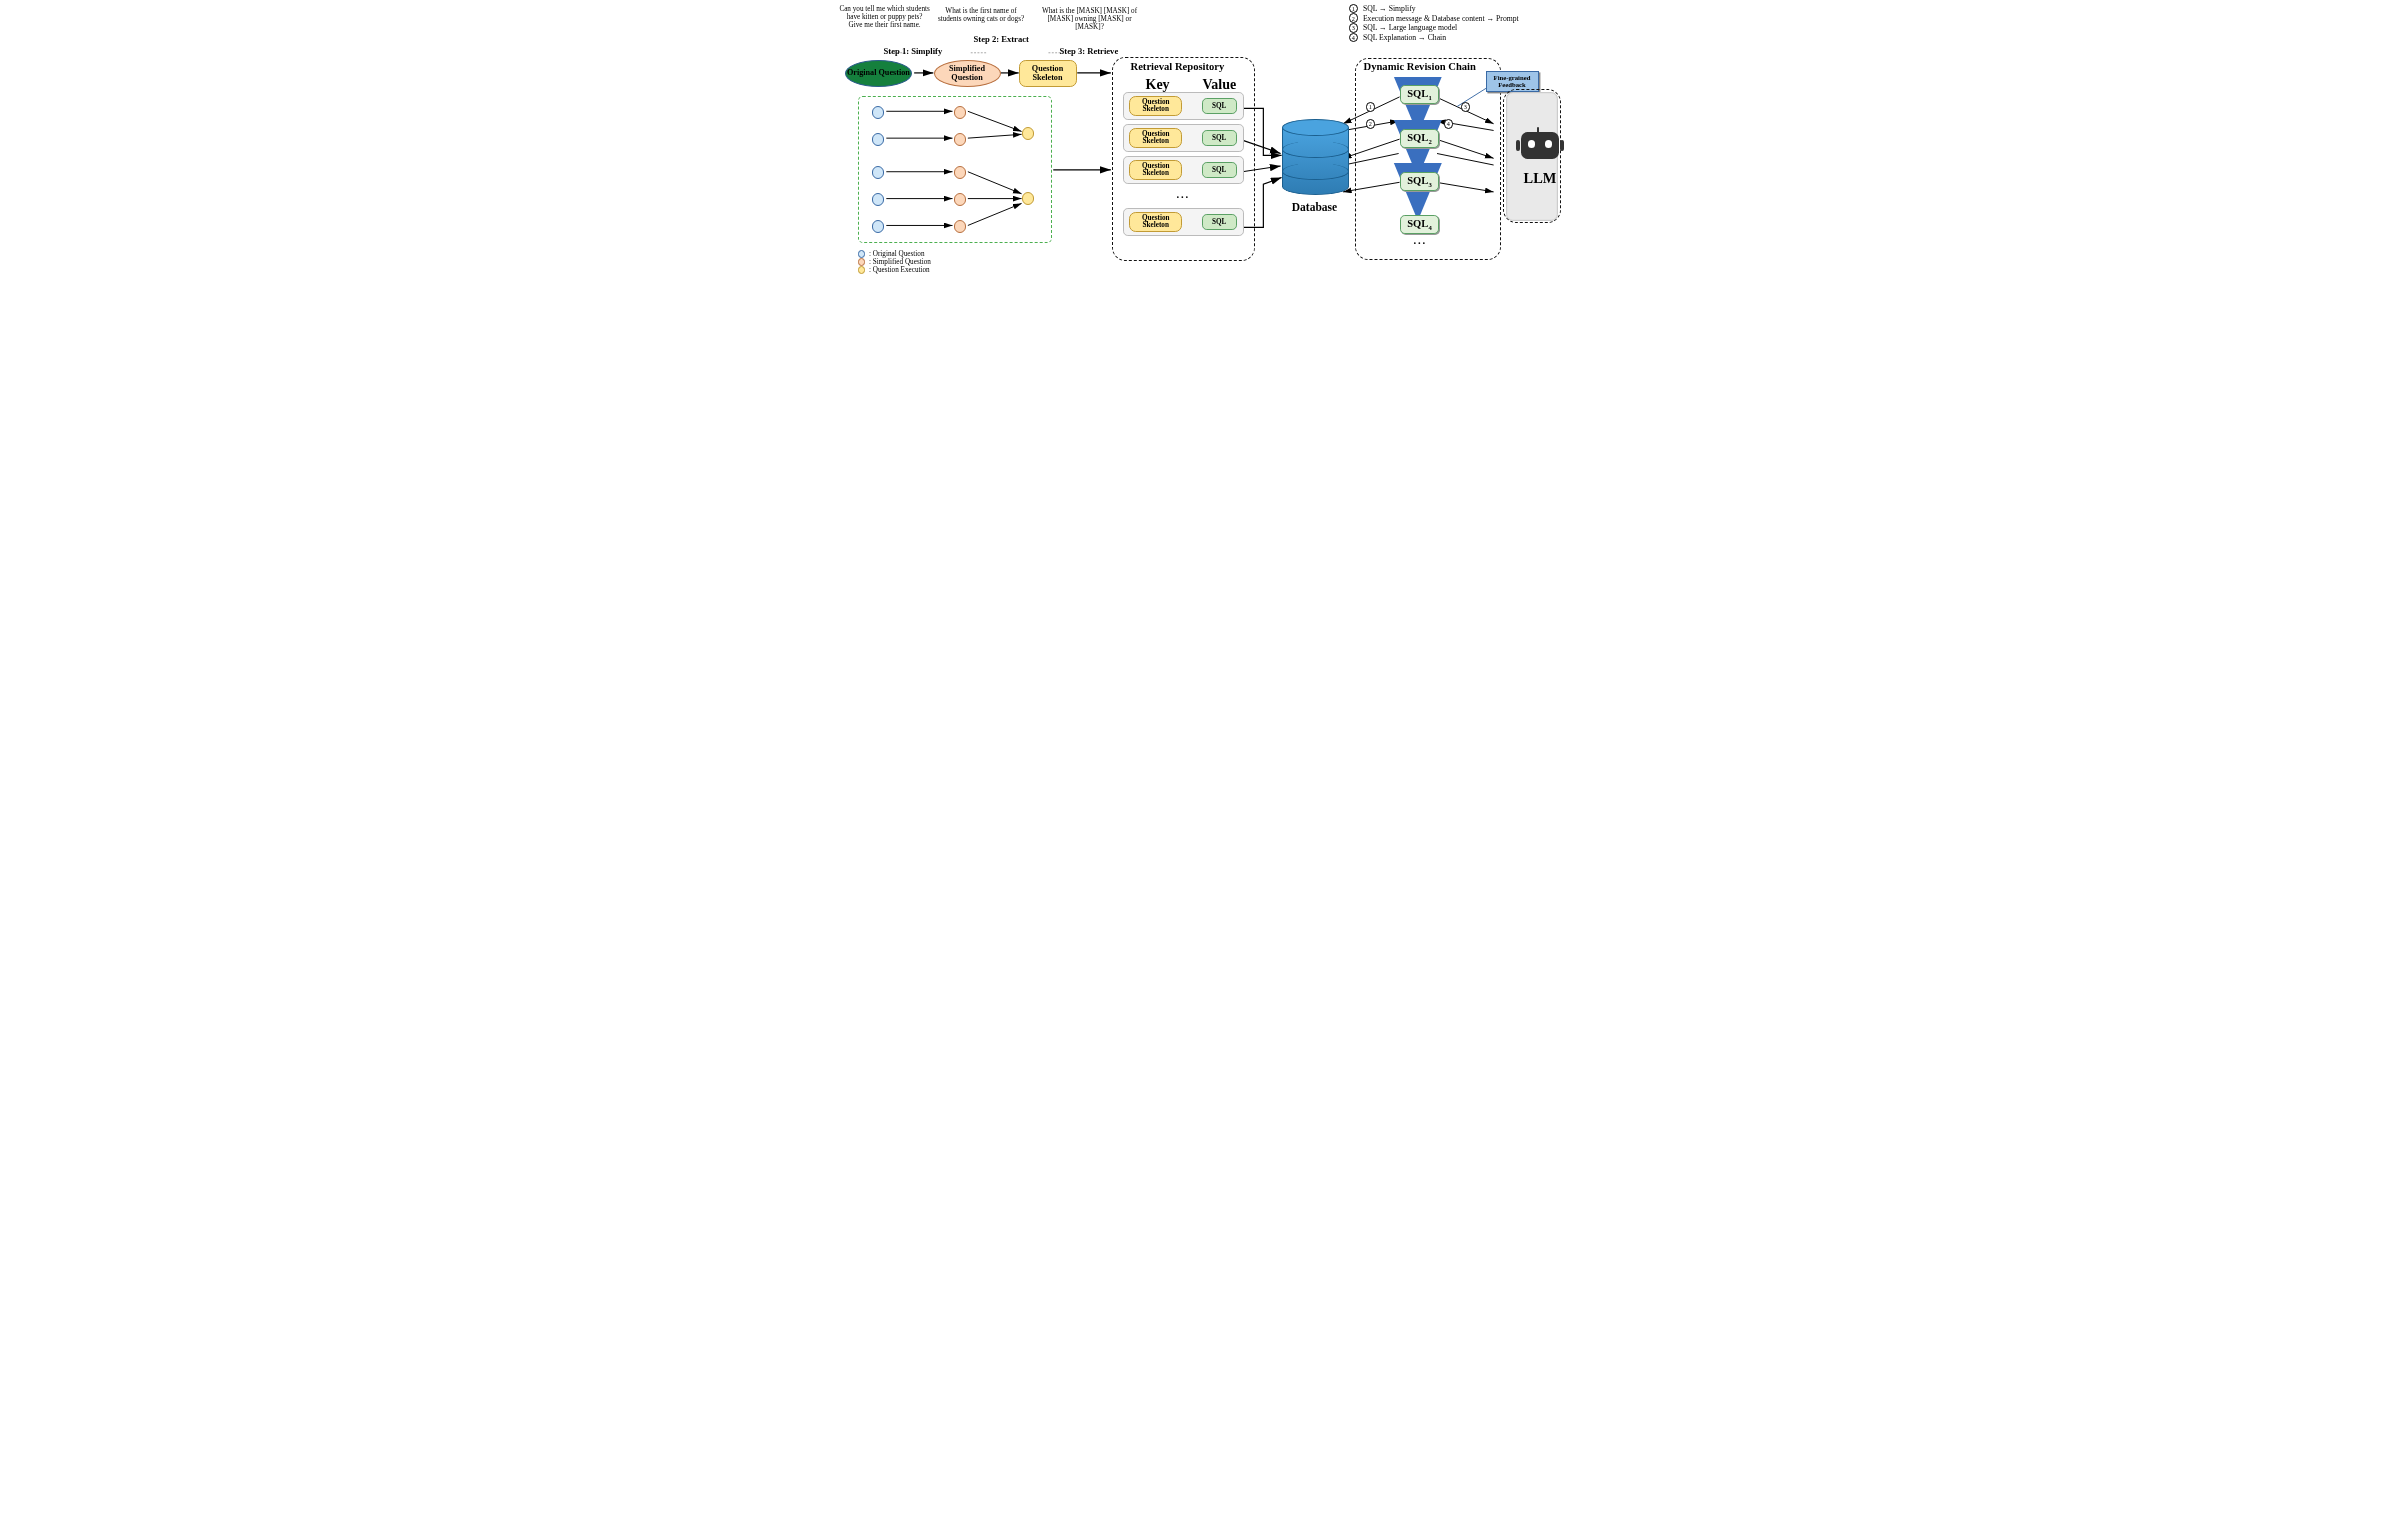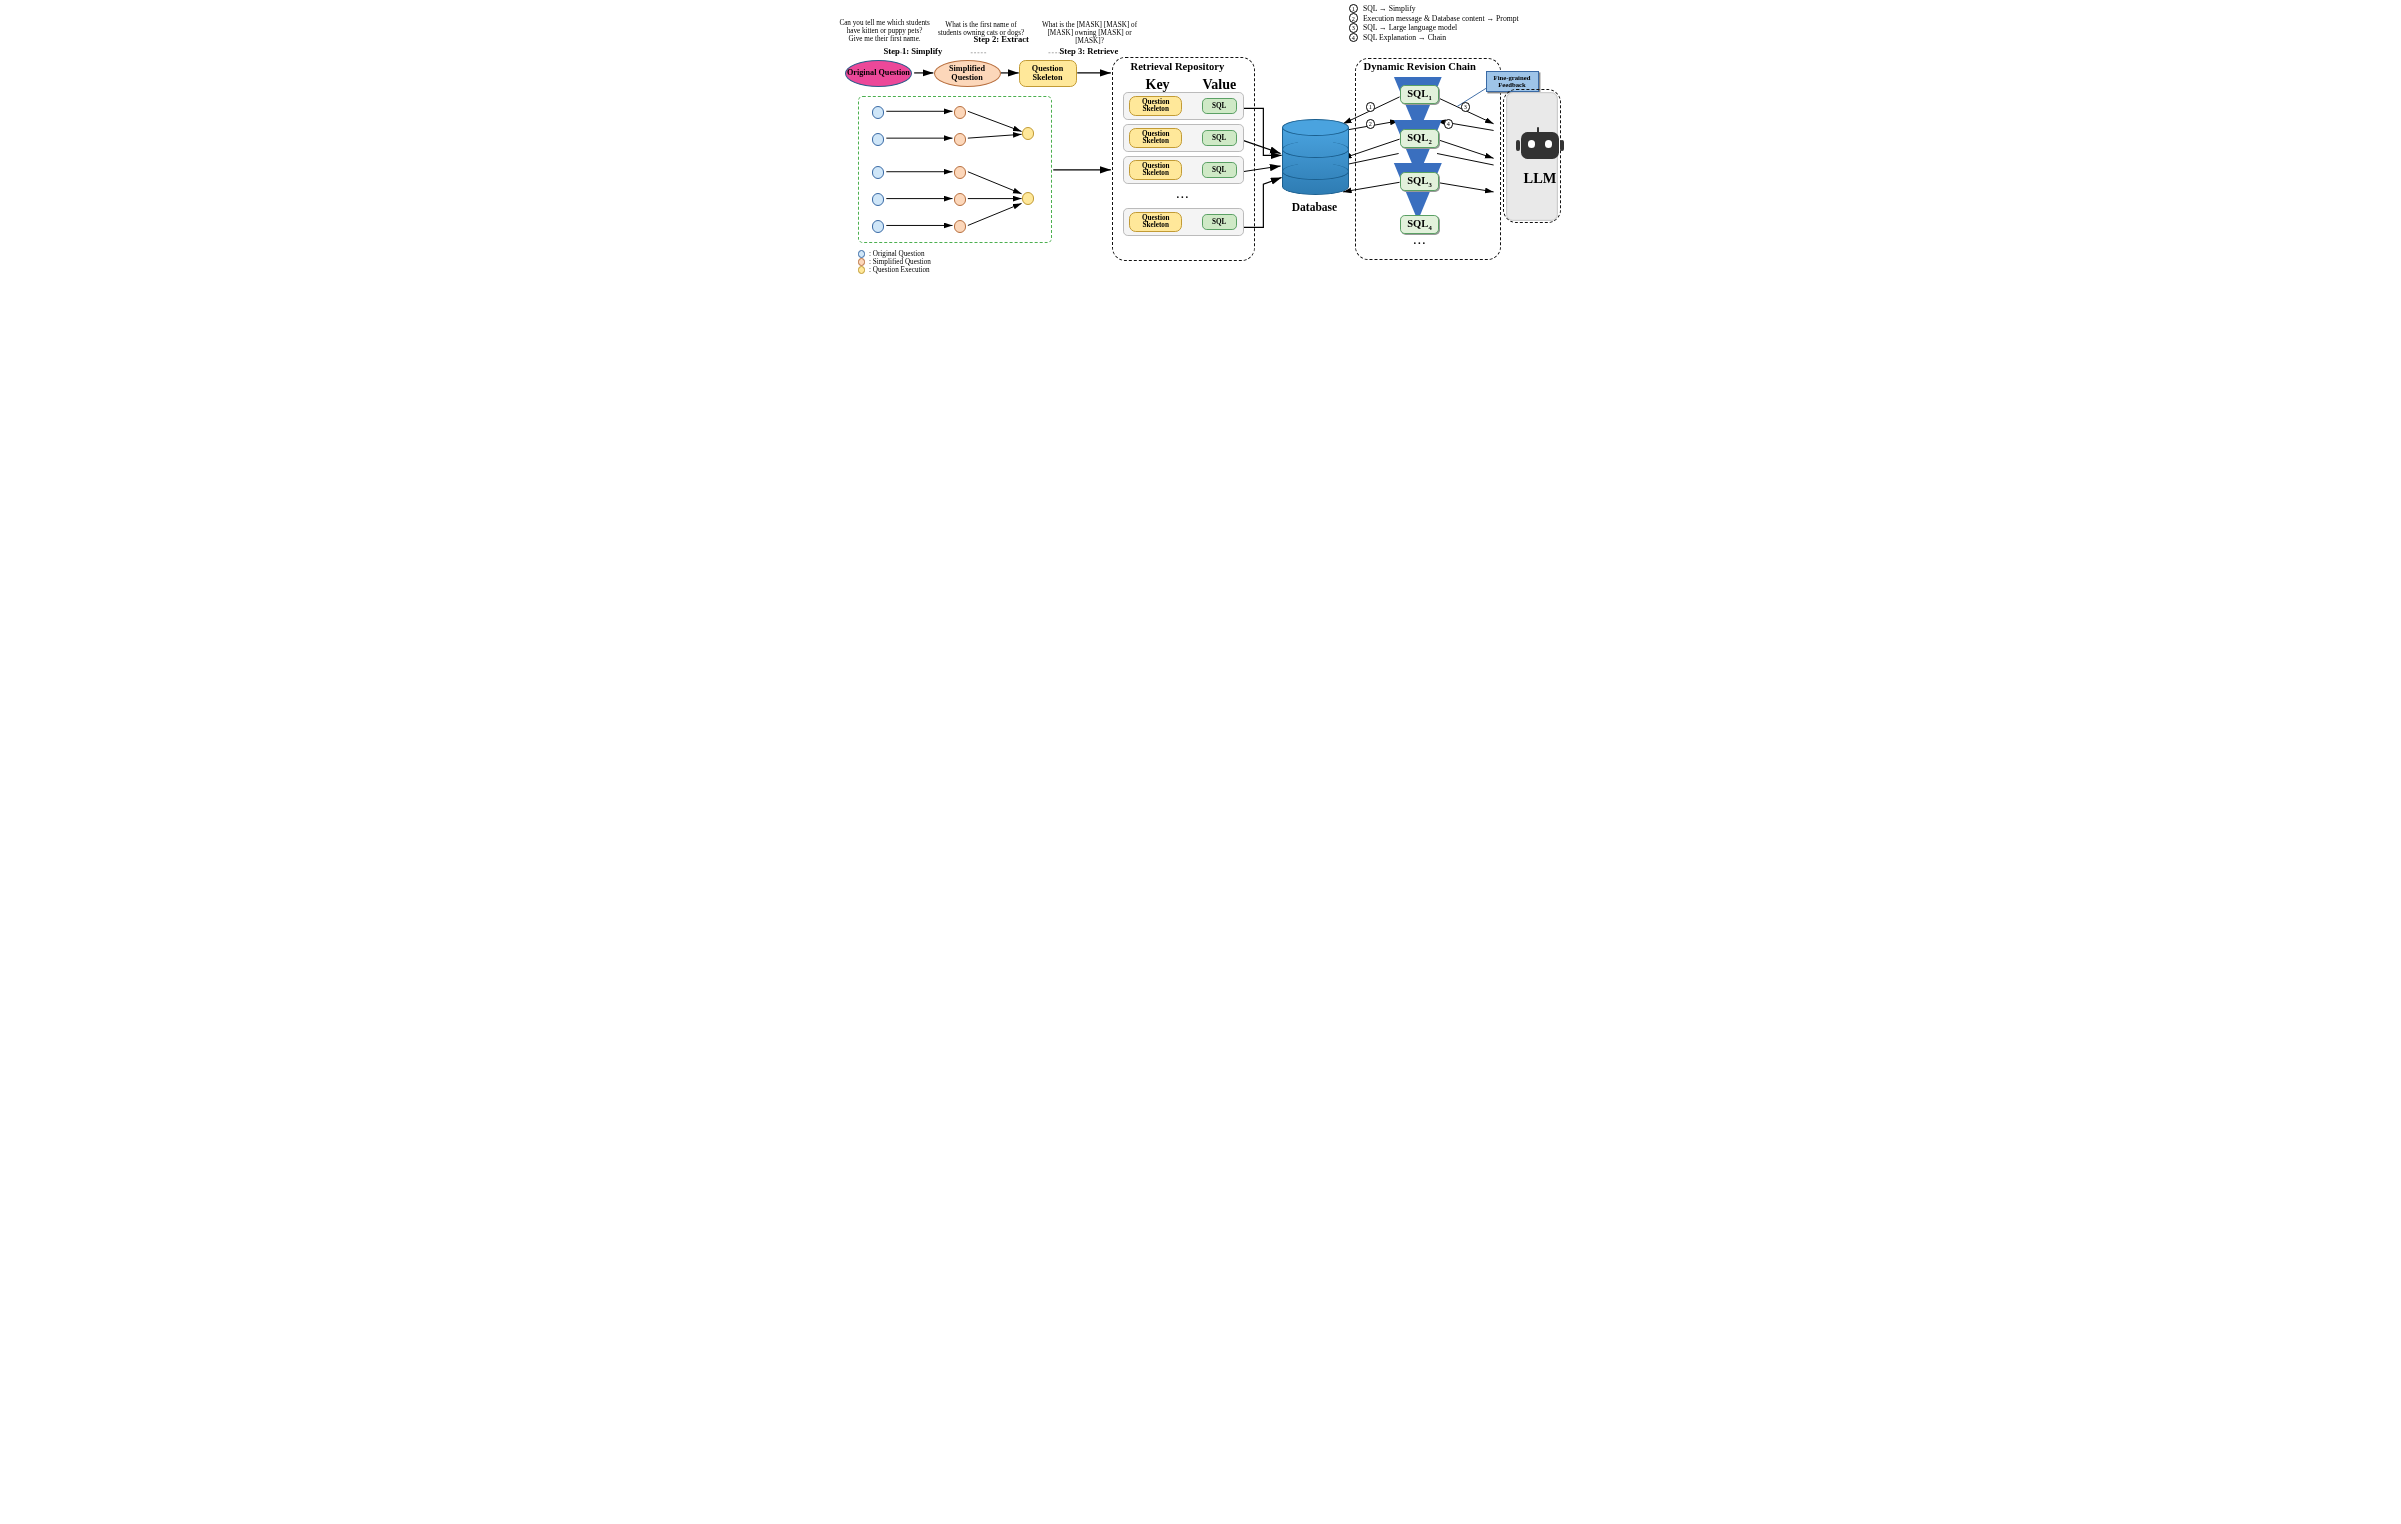--- a/index.html
+++ b/index.html
@@ -17,29 +17,29 @@
   }
   .abs { position: absolute; }
 
   .ellipse {
     border: 1.2px solid #2c5d8b;
     border-radius: 50%;
     width: 67px; height: 27px;
     display: flex; align-items: center; justify-content: center; text-align:center;
     font-weight: bold; font-size: 8.2px; line-height: 1.05;
   }
-  .ell-blue { background:#ec4899; border-color:#2c5d8b; color:#000;}
+  .ell-blue { background:#15803d; border-color:#2c5d8b; color:#000;}
   .ell-orange { background:#fcd7ba; border-color:#b87040; }
   .ell-yellow-rect {
     border:1.2px solid #c29b35; background:#ffe89a; border-radius:6.7px;
     width:58px; height:27px; display:flex; align-items:center; justify-content:center;
     font-weight:bold; font-size:8.2px; line-height:1.05; text-align:center;
   }
 
-  .qtext { font-size:7.2px; line-height:1.15; text-align:center;margin-top:14px; }
+  .qtext { font-size:7.2px; line-height:1.15; text-align:center; }
 
   .step-label { font-weight:bold; font-size:8.6px; }
 
   .dashed-box {
     border: 1.2px dashed #4CAF50;
     border-radius: 4.8px;
   }
   .dash-dot {
     border: 1.2px solid #111;
     border-radius: 13.4px;

